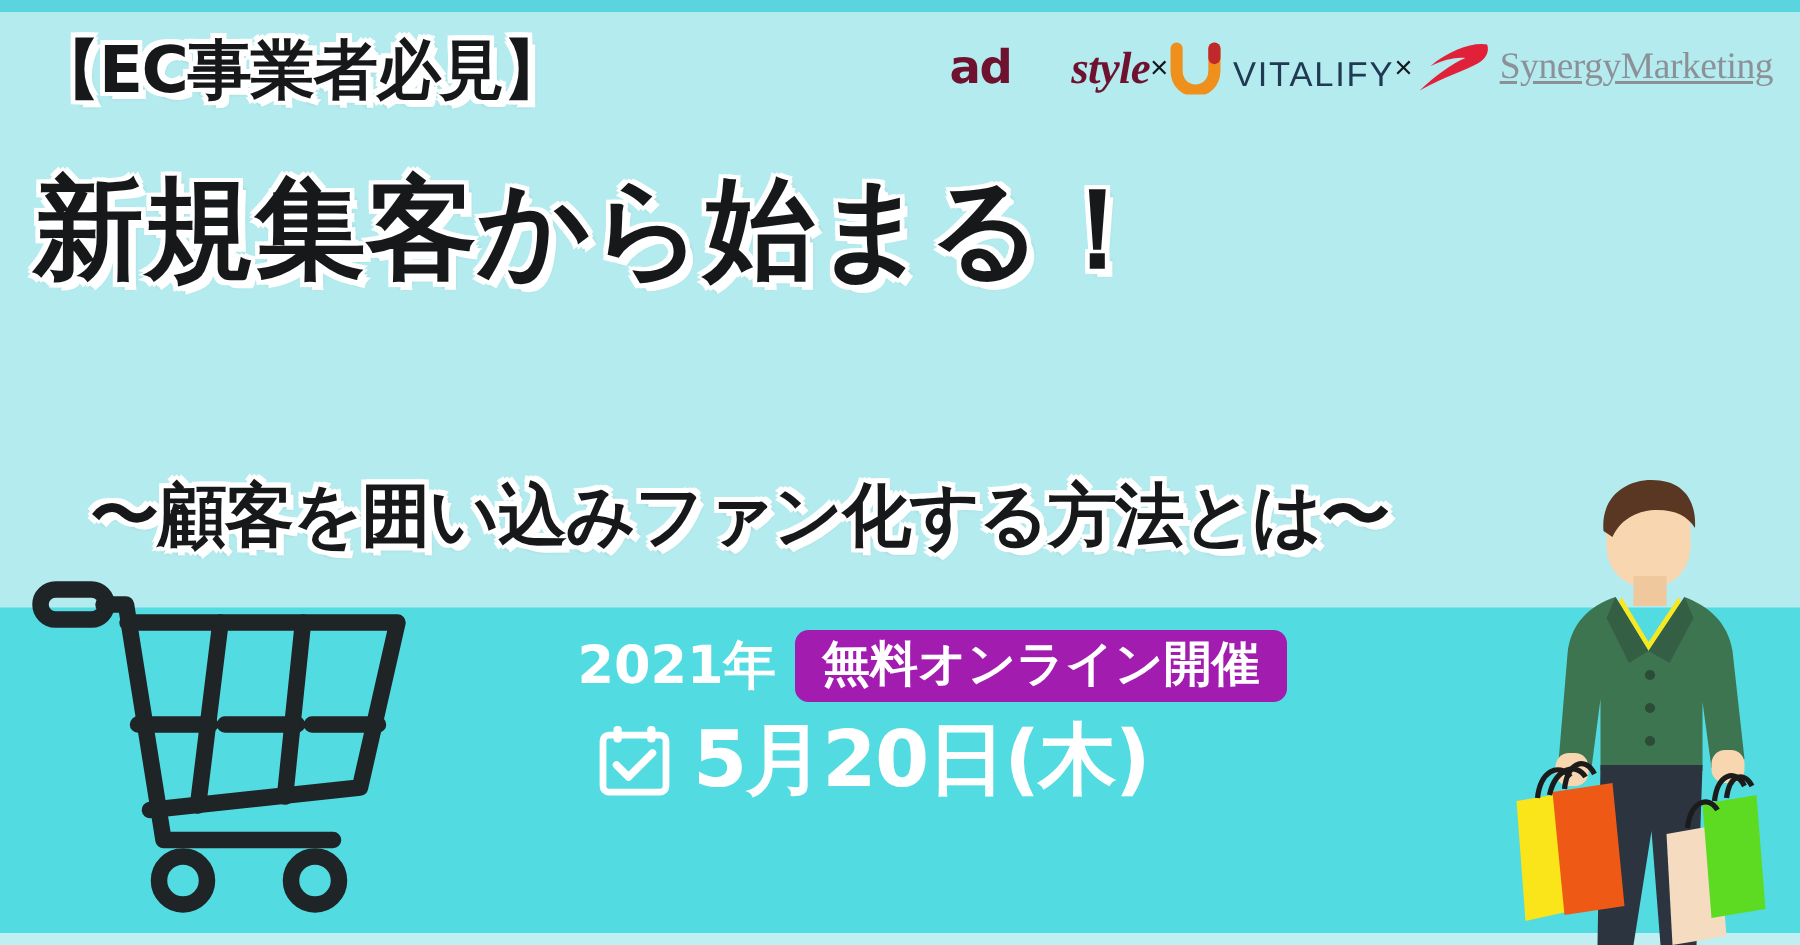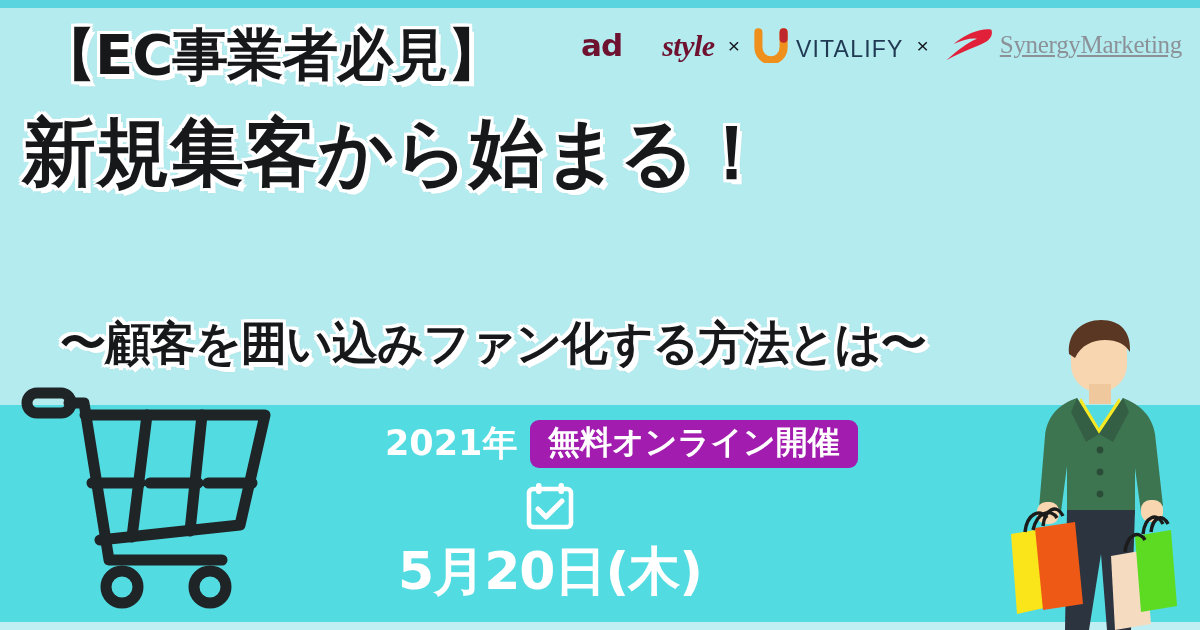--- a/index.html
+++ b/index.html
@@ -12,21 +12,21 @@
     position:relative;width:1200px;height:630px;overflow:hidden;
     background:#b3ebef;
   }
   
   .band-top-strip{position:absolute;left:0;top:0;width:1200px;height:8px;background:#5ad4de;}
   .band-light{position:absolute;left:0;top:8px;width:1200px;height:397px;background:#b3ebef;}
   .band-deep{position:absolute;left:0;top:405px;width:1200px;height:217px;background:#53dbe2;}
   .band-bottom-strip{position:absolute;left:0;top:622px;width:1200px;height:8px;background:#bfeff2;}
 
   
-  .logos{position:absolute;top:27px;right:18px;display:flex;align-items:center;gap:13px;}
+  .logos{position:absolute;top:27px;right:18px;display:flex;align-items:center;}
   .logo-adstyle{display:flex;align-items:baseline;color:#6e1230;line-height:1;}
   .logo-adstyle .ad{font-size:31px;font-weight:700;letter-spacing:-1px;font-family:"DejaVu Sans",sans-serif;}
   .logo-adstyle .style{font-size:30px;font-style:italic;font-family:"Liberation Serif",serif;font-weight:600;letter-spacing:-.5px;margin-left:0px;padding-left:40px;}
   .times{font-size:21px;color:#13171d;font-weight:400;line-height:1;}
   .logo-vitalify{display:flex;align-items:flex-end;gap:7px;}
   .logo-vitalify .umark{width:36px;height:36px;display:block;}
   .logo-vitalify .vname{font-size:23px;color:#203a54;letter-spacing:1.2px;font-family:"Liberation Sans",sans-serif;font-weight:400;}
   .logo-synergy{display:flex;align-items:center;gap:6px;}
   .logo-synergy .swoosh{width:52px;height:36px;display:block;}
   .logo-synergy .sname{font-size:25px;color:#8c9198;font-family:"Liberation Serif",serif;letter-spacing:-.3px;text-decoration:underline;}
@@ -40,33 +40,33 @@
       0 3px 0 #ffffff, 0 -3px 0 #ffffff, 3px 0 0 #ffffff, -3px 0 0 #ffffff,
       5px 5px 0 #ffffff, 4px 4px 3px rgba(0,0,0,.12);
   }
   .outline-red{
     color:#ee1c1c;
     text-shadow:
       3px 3px 0 #ffffff, -3px 3px 0 #ffffff, 3px -3px 0 #ffffff, -3px -3px 0 #ffffff,
       0 3px 0 #ffffff, 0 -3px 0 #ffffff, 3px 0 0 #ffffff, -3px 0 0 #ffffff,
       5px 5px 0 #ffffff, 4px 4px 3px rgba(0,0,0,.12);
   }
-  .line1{position:absolute;left:40px;top:18px;font-size:56px;letter-spacing:-1px;white-space:nowrap;}
+  .line1{position:absolute;left:24px;top:18px;font-size:43px;letter-spacing:-1px;white-space:nowrap;}
   .line2{position:absolute;left:22px;top:104px;font-size:74px;letter-spacing:0px;white-space:nowrap;}
   .line3{position:absolute;left:18px;top:211px;font-size:72px;letter-spacing:-2px;white-space:nowrap;}
   .line4{position:absolute;left:60px;top:313px;font-size:46px;letter-spacing:-1px;white-space:nowrap;}
 
   
   .year{position:absolute;left:385px;top:420px;font-size:35px;font-weight:700;color:#ffffff;
         font-family:"DejaVu Sans","Liberation Sans",sans-serif;letter-spacing:0px;}
   .badge{position:absolute;left:530px;top:420px;background:#a21caf;color:#ffffff;
          border-radius:9px;padding:6px 18px 8px 18px;font-size:32px;font-weight:700;
          font-family:"DejaVu Sans","Liberation Sans",sans-serif;letter-spacing:0px;line-height:1.05;}
   .datarow{position:absolute;display:flex;align-items:center;gap:14px;color:#ffffff;}
-  .row-date{left:398px;top:481px;flex-direction:column;}
+  .row-date{left:398px;top:481px;}
   .row-time{left:398px;top:546px;}
   .datarow .icon{flex:0 0 auto;display:block;}
   .datarow .txt{font-size:52px;font-weight:700;line-height:1;
       font-family:"DejaVu Sans","Liberation Sans",sans-serif;letter-spacing:-1px;white-space:nowrap;}
 
   
   .cart{position:absolute;left:12px;top:385px;width:300px;height:235px;}
   .person{position:absolute;right:-4px;top:318px;width:215px;height:312px;}
 </style>
 </head>

